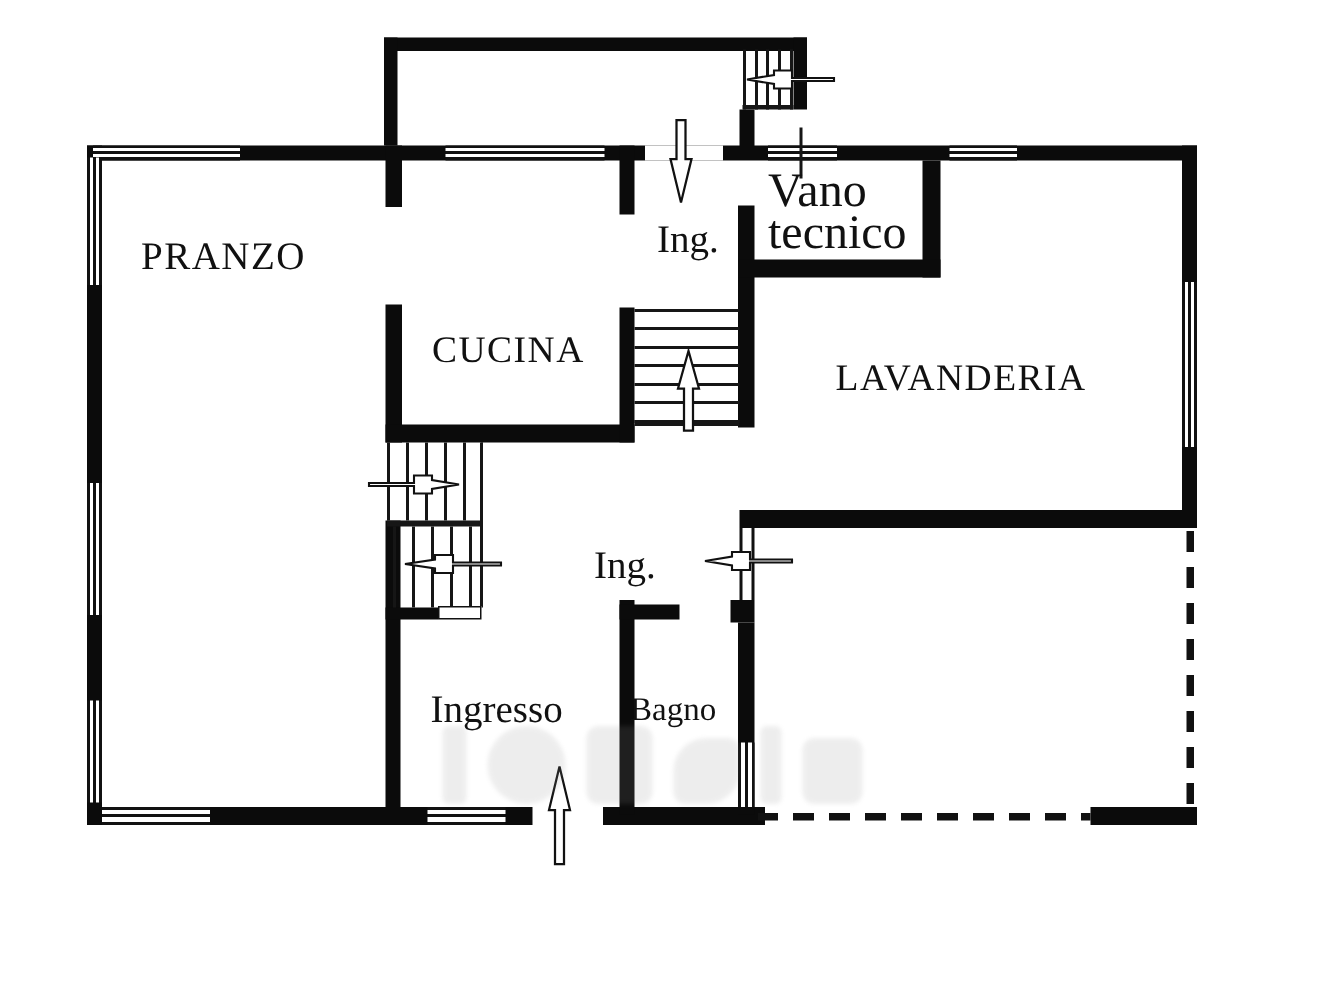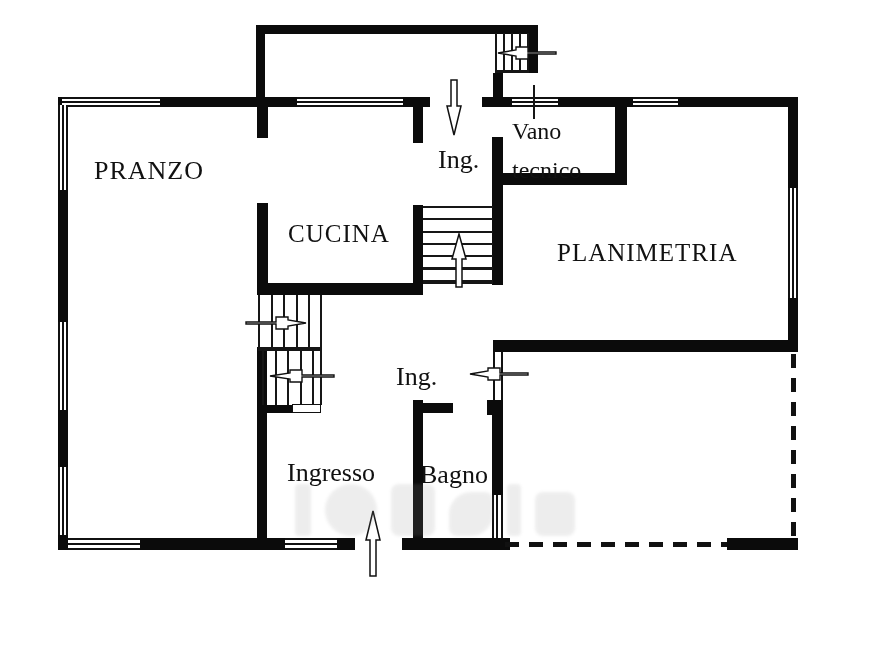--- a/index.html
+++ b/index.html
@@ -125,20 +125,20 @@
     <div class="wm-shape" style="width:52px;height:52px;border-radius:50%;"></div>
     <div class="wm-shape" style="width:44px;height:52px;border-radius:8px;"></div>
     <div class="wm-shape" style="width:44px;height:44px;border-radius:50% 8px 50% 8px;margin-top:8px;"></div>
     <div class="wm-shape" style="width:14px;height:52px;border-radius:4px;"></div>
     <div class="wm-shape" style="width:40px;height:44px;border-radius:8px;margin-top:8px;"></div>
   </div>
 
   <div class="room-label" style="left:94px;top:156px;font-size:26px;">PRANZO</div>
   <div class="room-label small-caps-off" style="left:288px;top:220px;font-size:25px;letter-spacing:1px;">CUCINA</div>
   <div class="room-label small-caps-off" style="left:438px;top:145px;font-size:26px;letter-spacing:0;">Ing.</div>
-  <div class="room-label" style="left:512px;top:112px;font-size:24px;letter-spacing:0;white-space:normal;width:90px;line-height:39px;">Vano tecnico</div>
-  <div class="room-label" style="left:557px;top:239px;font-size:25px;">PLANIMETRIA</div>
+  <div class="room-label" style="left:512px;top:112px;font-size:32px;letter-spacing:0;white-space:normal;width:90px;line-height:28px;">Vano tecnico</div>
+  <div class="room-label" style="left:557px;top:239px;font-size:25px;">LAVANDERIA</div>
   <div class="room-label small-caps-off" style="left:287px;top:458px;font-size:26px;letter-spacing:0;">Ingresso</div>
-  <div class="room-label small-caps-off" style="left:420px;top:460px;font-size:26px;letter-spacing:0;">Bagno</div>
+  <div class="room-label small-caps-off" style="left:420px;top:460px;font-size:22px;letter-spacing:0;">Bagno</div>
   <div class="room-label small-caps-off" style="left:396px;top:362px;font-size:26px;letter-spacing:0;">Ing.</div>
 
 
 </div>
 
 </body></html>

